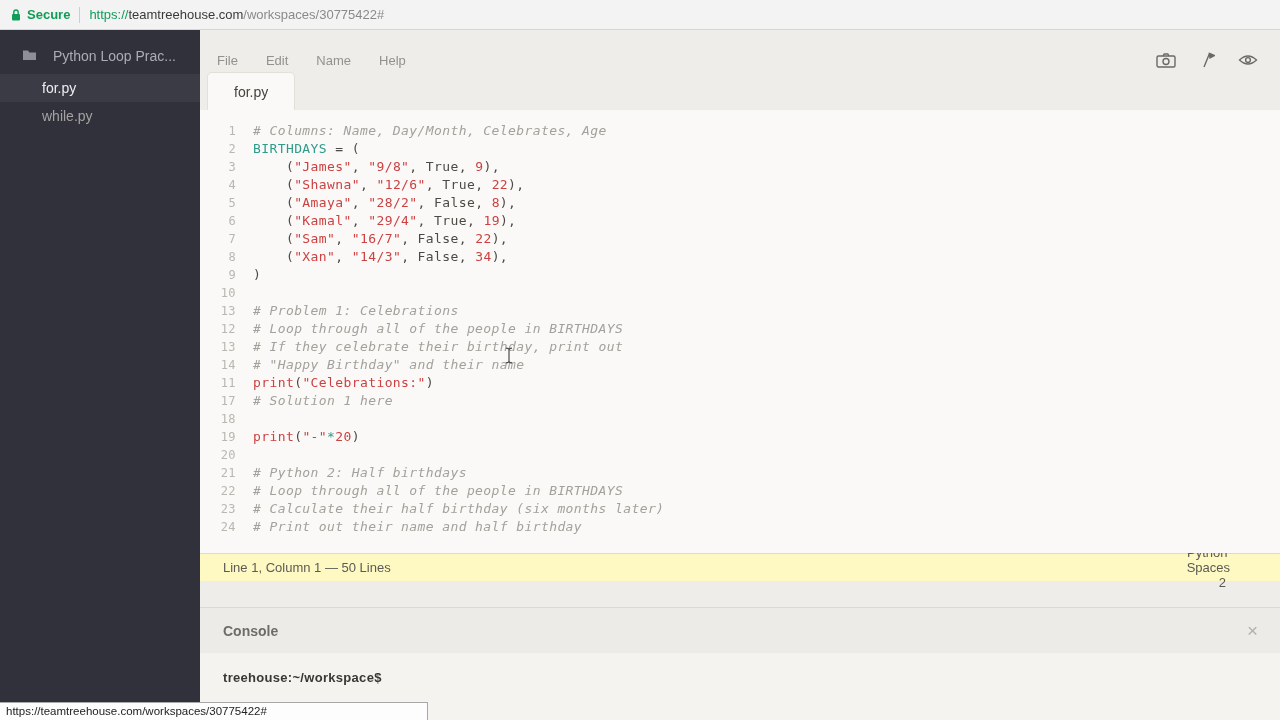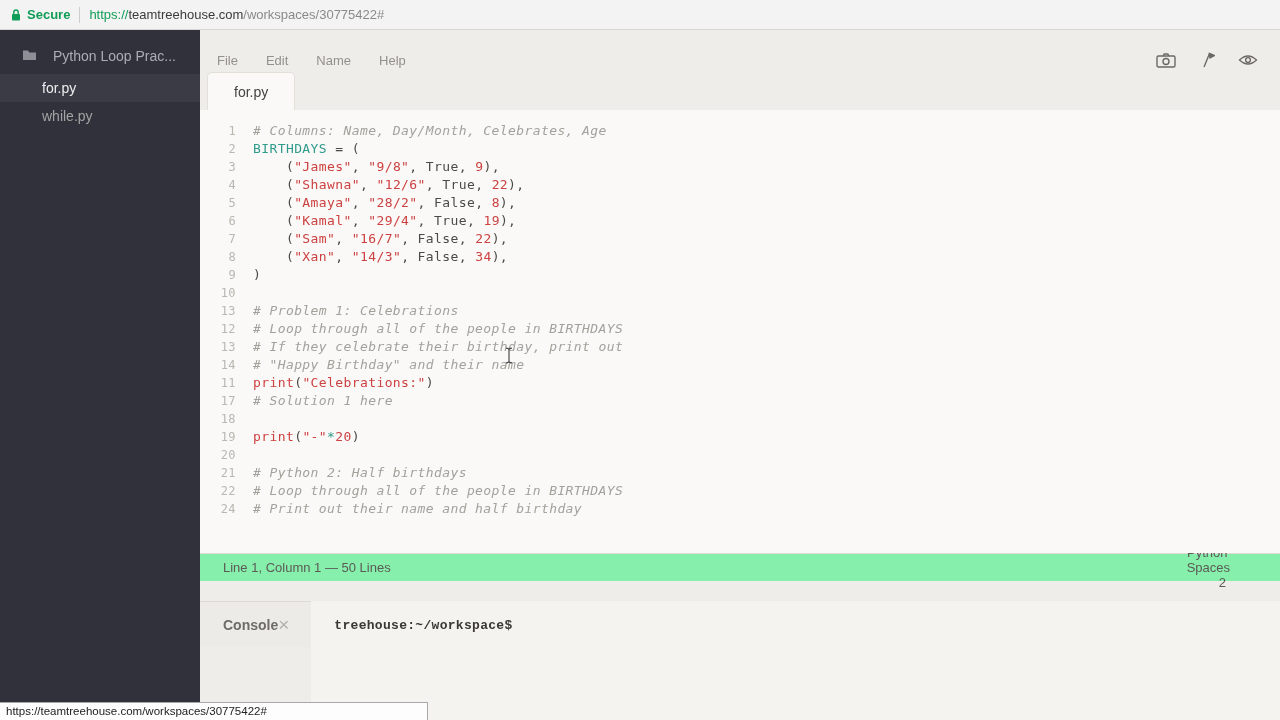--- a/index.html
+++ b/index.html
@@ -47,36 +47,36 @@
   .code-line { display:flex; white-space:pre; }
   .line-num { width:36px; flex:none; text-align:right; margin-right:17px;
     color:#b9b7b1; font-size:12px; }
   .tok-c { color:#a3a19b; font-style:italic;text-align:center; }
   .tok-p { color:#4c4a45; }
   .tok-t { color:#2f9c8b; }
   .tok-s { color:#cc4141; }
   .tok-n { color:#cc4141; }
   .tok-k { color:#cc4141; }
 
-  .statusbar { height:28px; background:#86efac; border-top:1px solid #dedbd5;
+  .statusbar { height:28px; background:#fef9c3; border-top:1px solid #dedbd5;
     display:flex; align-items:center; padding:0 22px 0 23px; font-size:13px; color:#5c5a55; }
   .status-right { margin-left:auto; display:flex; align-items:center;flex-direction:column; }
   .status-lang { margin-right:30px; cursor:pointer; }
   .status-spaces { margin-right:28px; cursor:pointer; }
   .status-spaces-val { cursor:pointer; }
 
   
-  .console-panel { margin-top:20px; flex:1; display:flex; flex-direction:row; }
+  .console-panel { margin-top:26px; flex:1; display:flex; flex-direction:column; }
   .console-header { height:46px; background:#edebe7; border-top:1px solid #dcd9d4;
     display:flex; align-items:center; padding:0 22px 0 23px; }
   .console-title { font-size:14px; font-weight:bold; color:#6e6c67; }
   .console-close { margin-left:auto; color:#b3b1ac; font-size:19px; line-height:1;
     cursor:pointer; }
   .console-body { flex:1; background:#f5f3f0; padding:17px 0 0 23px;
-    font-family:Liberation Mono, monospace; font-size:13px; }
+    font-family:Liberation Sans, sans-serif; font-size:13px; }
   .console-prompt { font-weight:bold; color:#3a3833; letter-spacing:0.3px; }
 
   
   .status-tooltip { position:absolute; left:0; bottom:0; width:428px; height:18px;
     background:#fdfdfd; border:1px solid #a8a8a8; border-left:none; border-bottom:none;
     font-size:11.5px; color:#222; padding:2px 6px; z-index:20; white-space:nowrap;
     overflow:hidden; }
   .text-cursor { position:absolute; left:504px; top:347px; z-index:15; }
 </style>
 </head>
@@ -160,20 +160,21 @@
         <div class="code-line"><span class="line-num">12</span><span class="code-text"><span class="tok-c"># Loop through all of the people in BIRTHDAYS</span></span></div>
         <div class="code-line"><span class="line-num">13</span><span class="code-text"><span class="tok-c"># If they celebrate their birthday, print out</span></span></div>
         <div class="code-line"><span class="line-num">14</span><span class="code-text"><span class="tok-c"># "Happy Birthday" and their name</span></span></div>
         <div class="code-line"><span class="line-num">11</span><span class="code-text"><span class="tok-k">print</span><span class="tok-p">(</span><span class="tok-s">"Celebrations:"</span><span class="tok-p">)</span></span></div>
         <div class="code-line"><span class="line-num">17</span><span class="code-text"><span class="tok-c"># Solution 1 here</span></span></div>
         <div class="code-line"><span class="line-num">18</span><span class="code-text"></span></div>
         <div class="code-line"><span class="line-num">19</span><span class="code-text"><span class="tok-k">print</span><span class="tok-p">(</span><span class="tok-s">"-"</span><span class="tok-t">*</span><span class="tok-n">20</span><span class="tok-p">)</span></span></div>
         <div class="code-line"><span class="line-num">20</span><span class="code-text"></span></div>
         <div class="code-line"><span class="line-num">21</span><span class="code-text"><span class="tok-c"># Python 2: Half birthdays</span></span></div>
         <div class="code-line"><span class="line-num">22</span><span class="code-text"><span class="tok-c"># Loop through all of the people in BIRTHDAYS</span></span></div>
+        <div class="code-line"><span class="line-num">23</span><span class="code-text"><span class="tok-c"># Calculate their half birthday (six months later)</span></span></div>
         <div class="code-line"><span class="line-num">24</span><span class="code-text"><span class="tok-c"># Print out their name and half birthday</span></span></div>
       </div>
 
     <div class="statusbar">
       <span>Line 1, Column 1 — 50 Lines</span>
       <span class="status-right">
         <span class="status-lang">Python</span>
         <span class="status-spaces">Spaces</span>
         <span class="status-spaces-val">2</span>
       </span>

